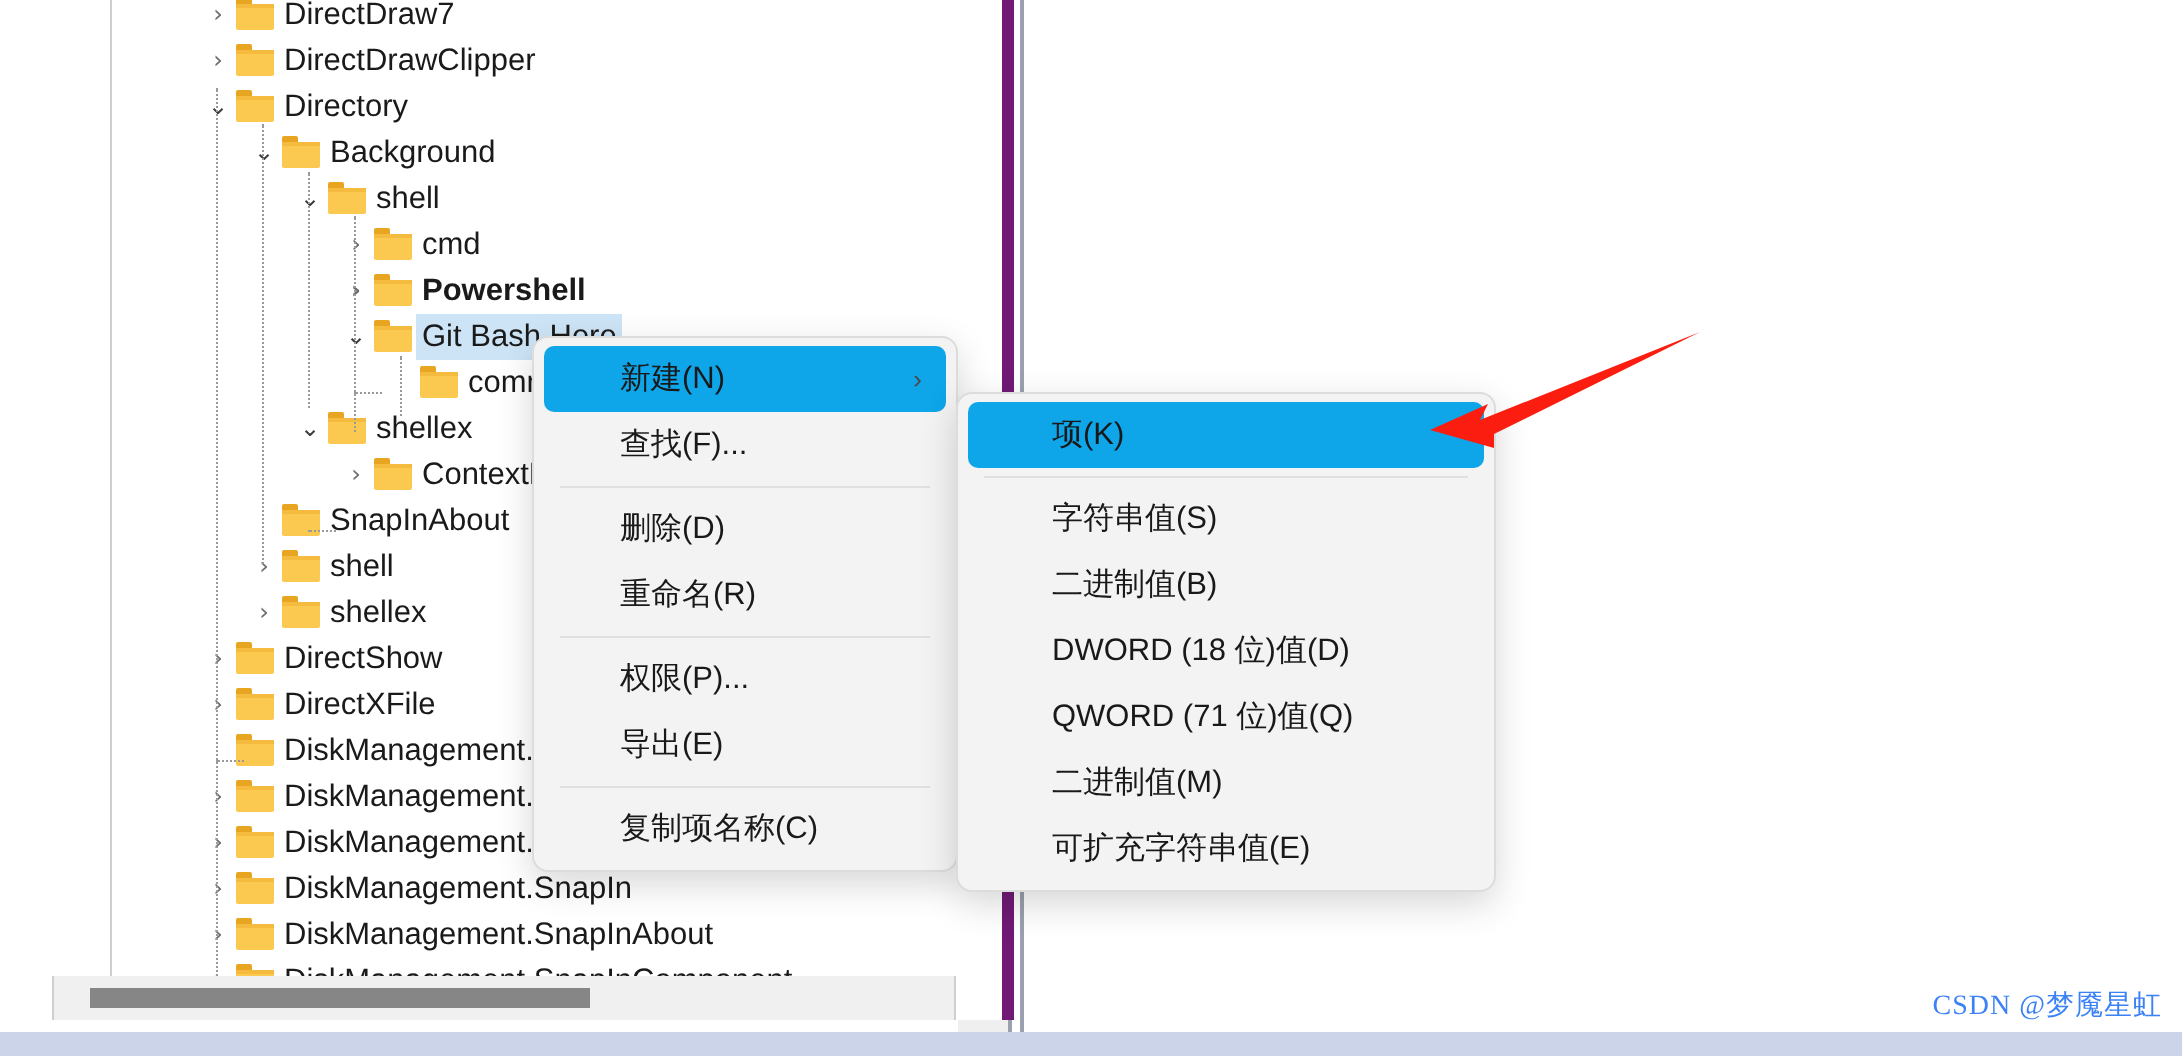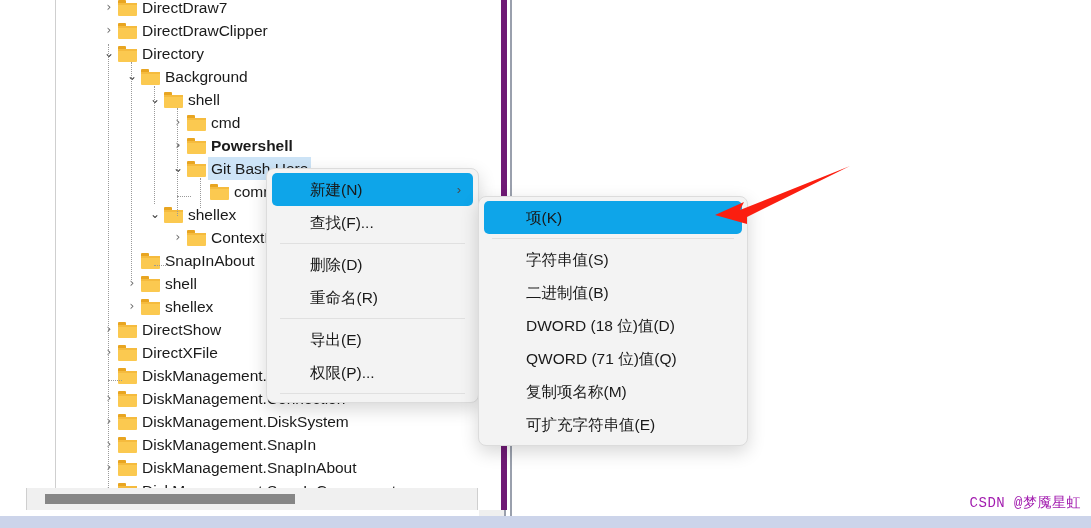--- a/index.html
+++ b/index.html
@@ -77,22 +77,22 @@
 
   #ctx-menu{left:266px;top:168px;width:213px;}
   #sub-menu{left:478px;top:196px;width:270px;}
   #sub-menu .menu-item{padding-left:42px;}
 
   
   .arrow{position:absolute;left:700px;top:160px;width:170px;height:70px;pointer-events:none;}
 
   
   .watermark{
-    position:absolute;right:10px;top:494px;font-size:14px;color:#a21caf;
-    font-family:Liberation Mono, monospace;letter-spacing:.5px;
+    position:absolute;right:10px;top:494px;font-size:14px;color:#3b82f6;
+    font-family:Liberation Serif, serif;letter-spacing:.5px;
   }
 </style>
 </head>
 <body>
 
 <div id="root">
 
   <div class="tree-gutter-left"></div>
 
   <div class="gap-fill"></div>
@@ -140,33 +140,34 @@
     <div class="tree-thumb"></div>
   </div>
 
   <div class="menu" id="ctx-menu">
       <div class="menu-item hl"><span>新建(N)</span><span class="submenu-arrow">›</span></div>
       <div class="menu-item"><span>查找(F)...</span></div>
       <div class="menu-sep"></div>
       <div class="menu-item"><span>删除(D)</span></div>
       <div class="menu-item"><span>重命名(R)</span></div>
       <div class="menu-sep"></div>
+      <div class="menu-item"><span>权限(P)...</span></div>
       <div class="menu-item"><span>导出(E)</span></div>
-      <div class="menu-item"><span>权限(P)...</span></div>
       <div class="menu-sep"></div>
+      <div class="menu-item"><span>复制项名称(C)</span></div>
     </div>
 
   <div class="menu" id="sub-menu">
       <div class="menu-item hl"><span>项(K)</span></div>
       <div class="menu-sep"></div>
       <div class="menu-item"><span>字符串值(S)</span></div>
       <div class="menu-item"><span>二进制值(B)</span></div>
       <div class="menu-item"><span>DWORD (18 位)值(D)</span></div>
       <div class="menu-item"><span>QWORD (71 位)值(Q)</span></div>
-      <div class="menu-item"><span>复制项名称(M)</span></div>
+      <div class="menu-item"><span>二进制值(M)</span></div>
       <div class="menu-item"><span>可扩充字符串值(E)</span></div>
     </div>
 
   <svg class="arrow" viewBox="0 0 170 70">
     <polygon id="arrow-poly" points="15,55 44,42 40,50 150,6 47,57 47,64" fill="#fb1e10"></polygon>
   </svg>
 
   <div class="bottom-band"></div>
 
   <div class="watermark">CSDN @梦魇星虹</div>

